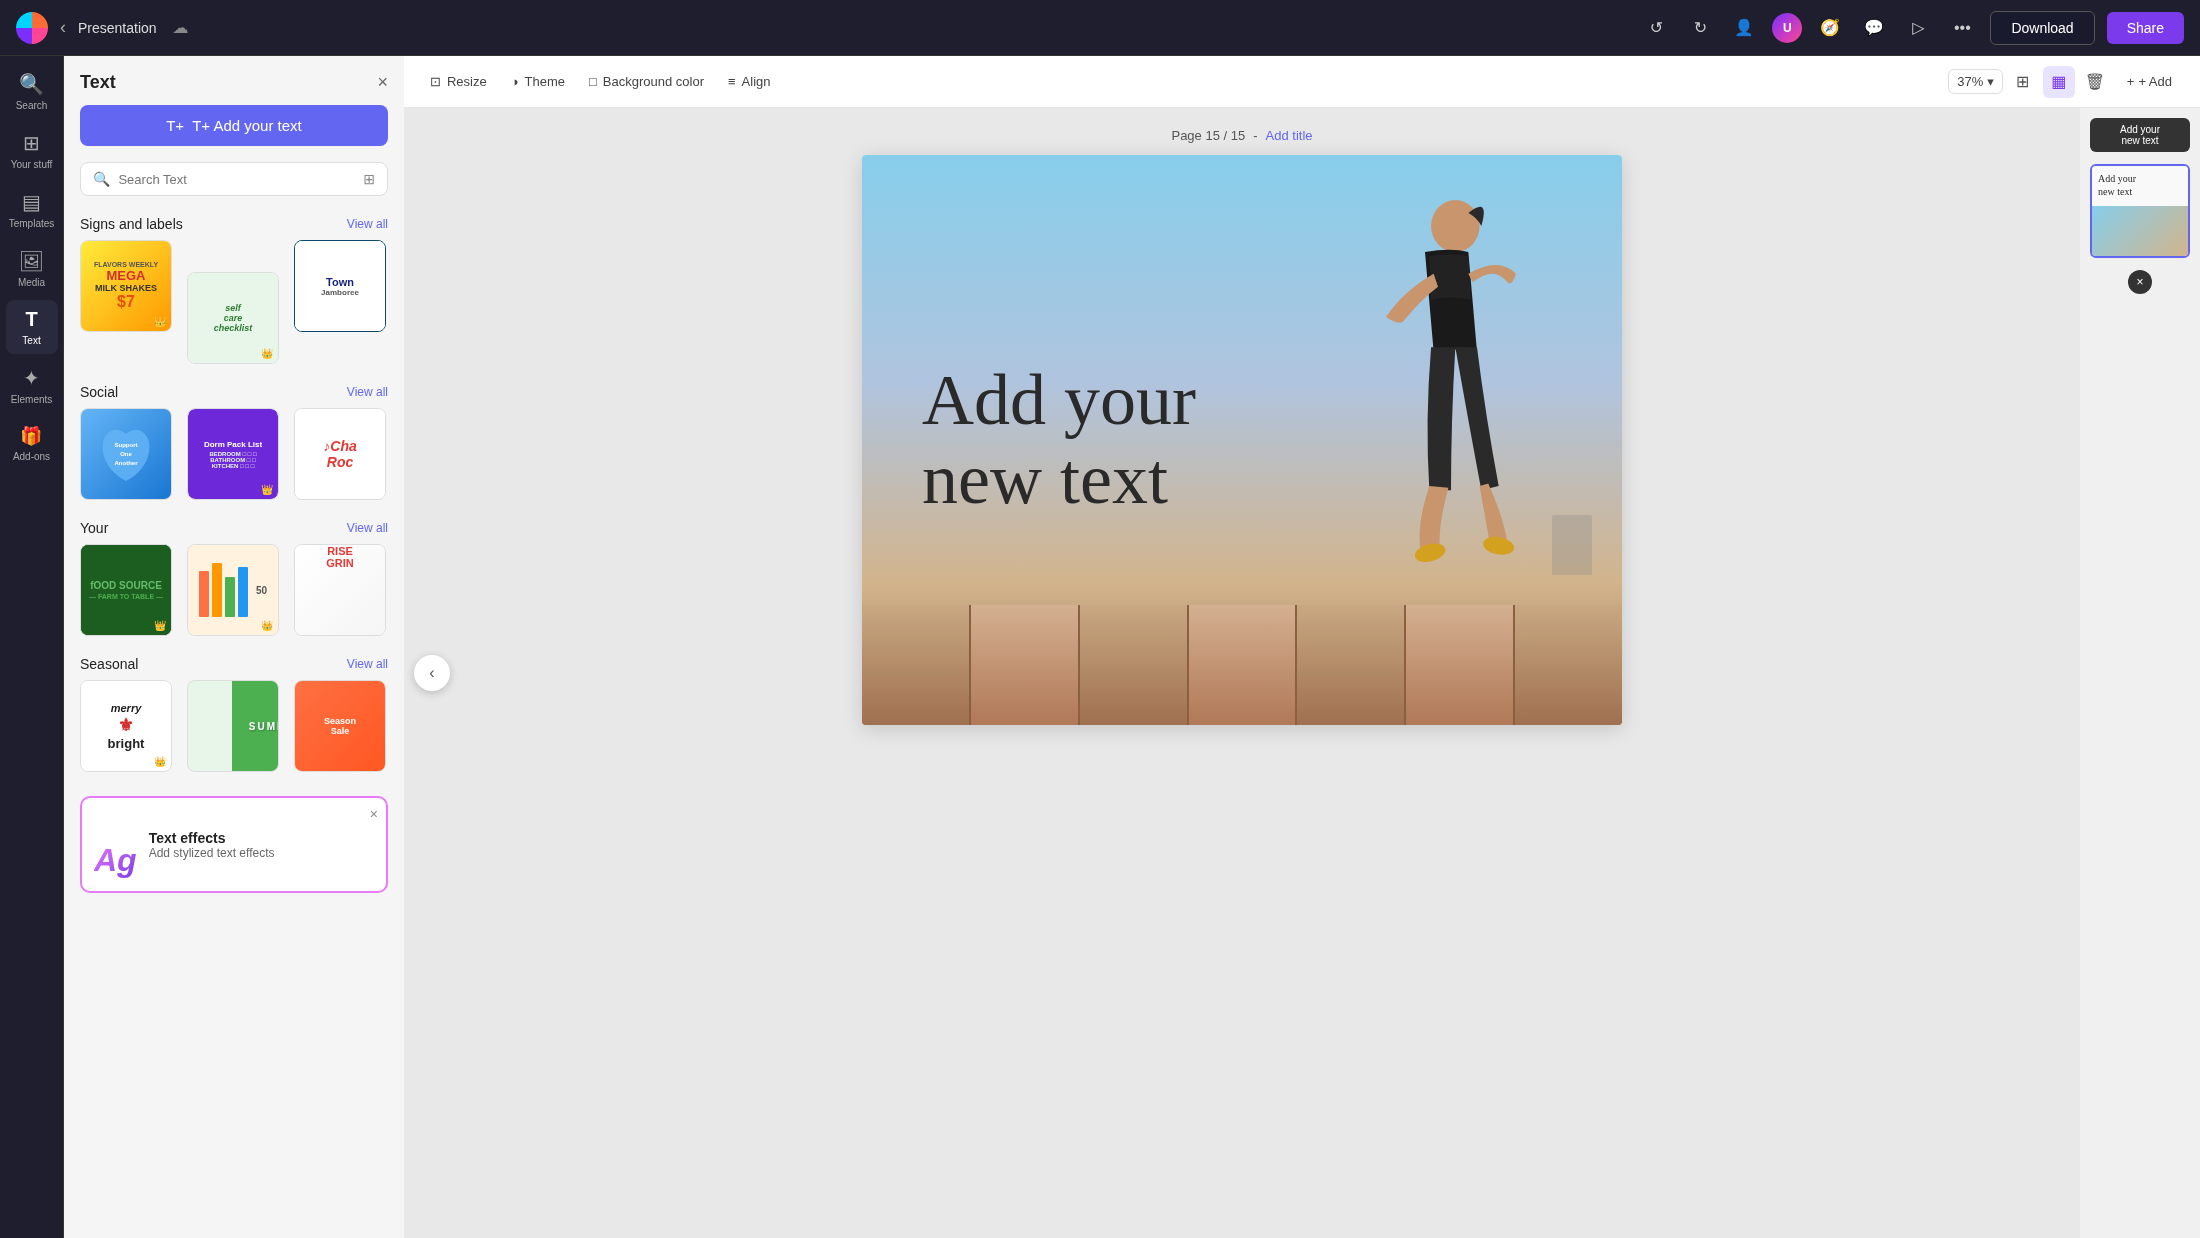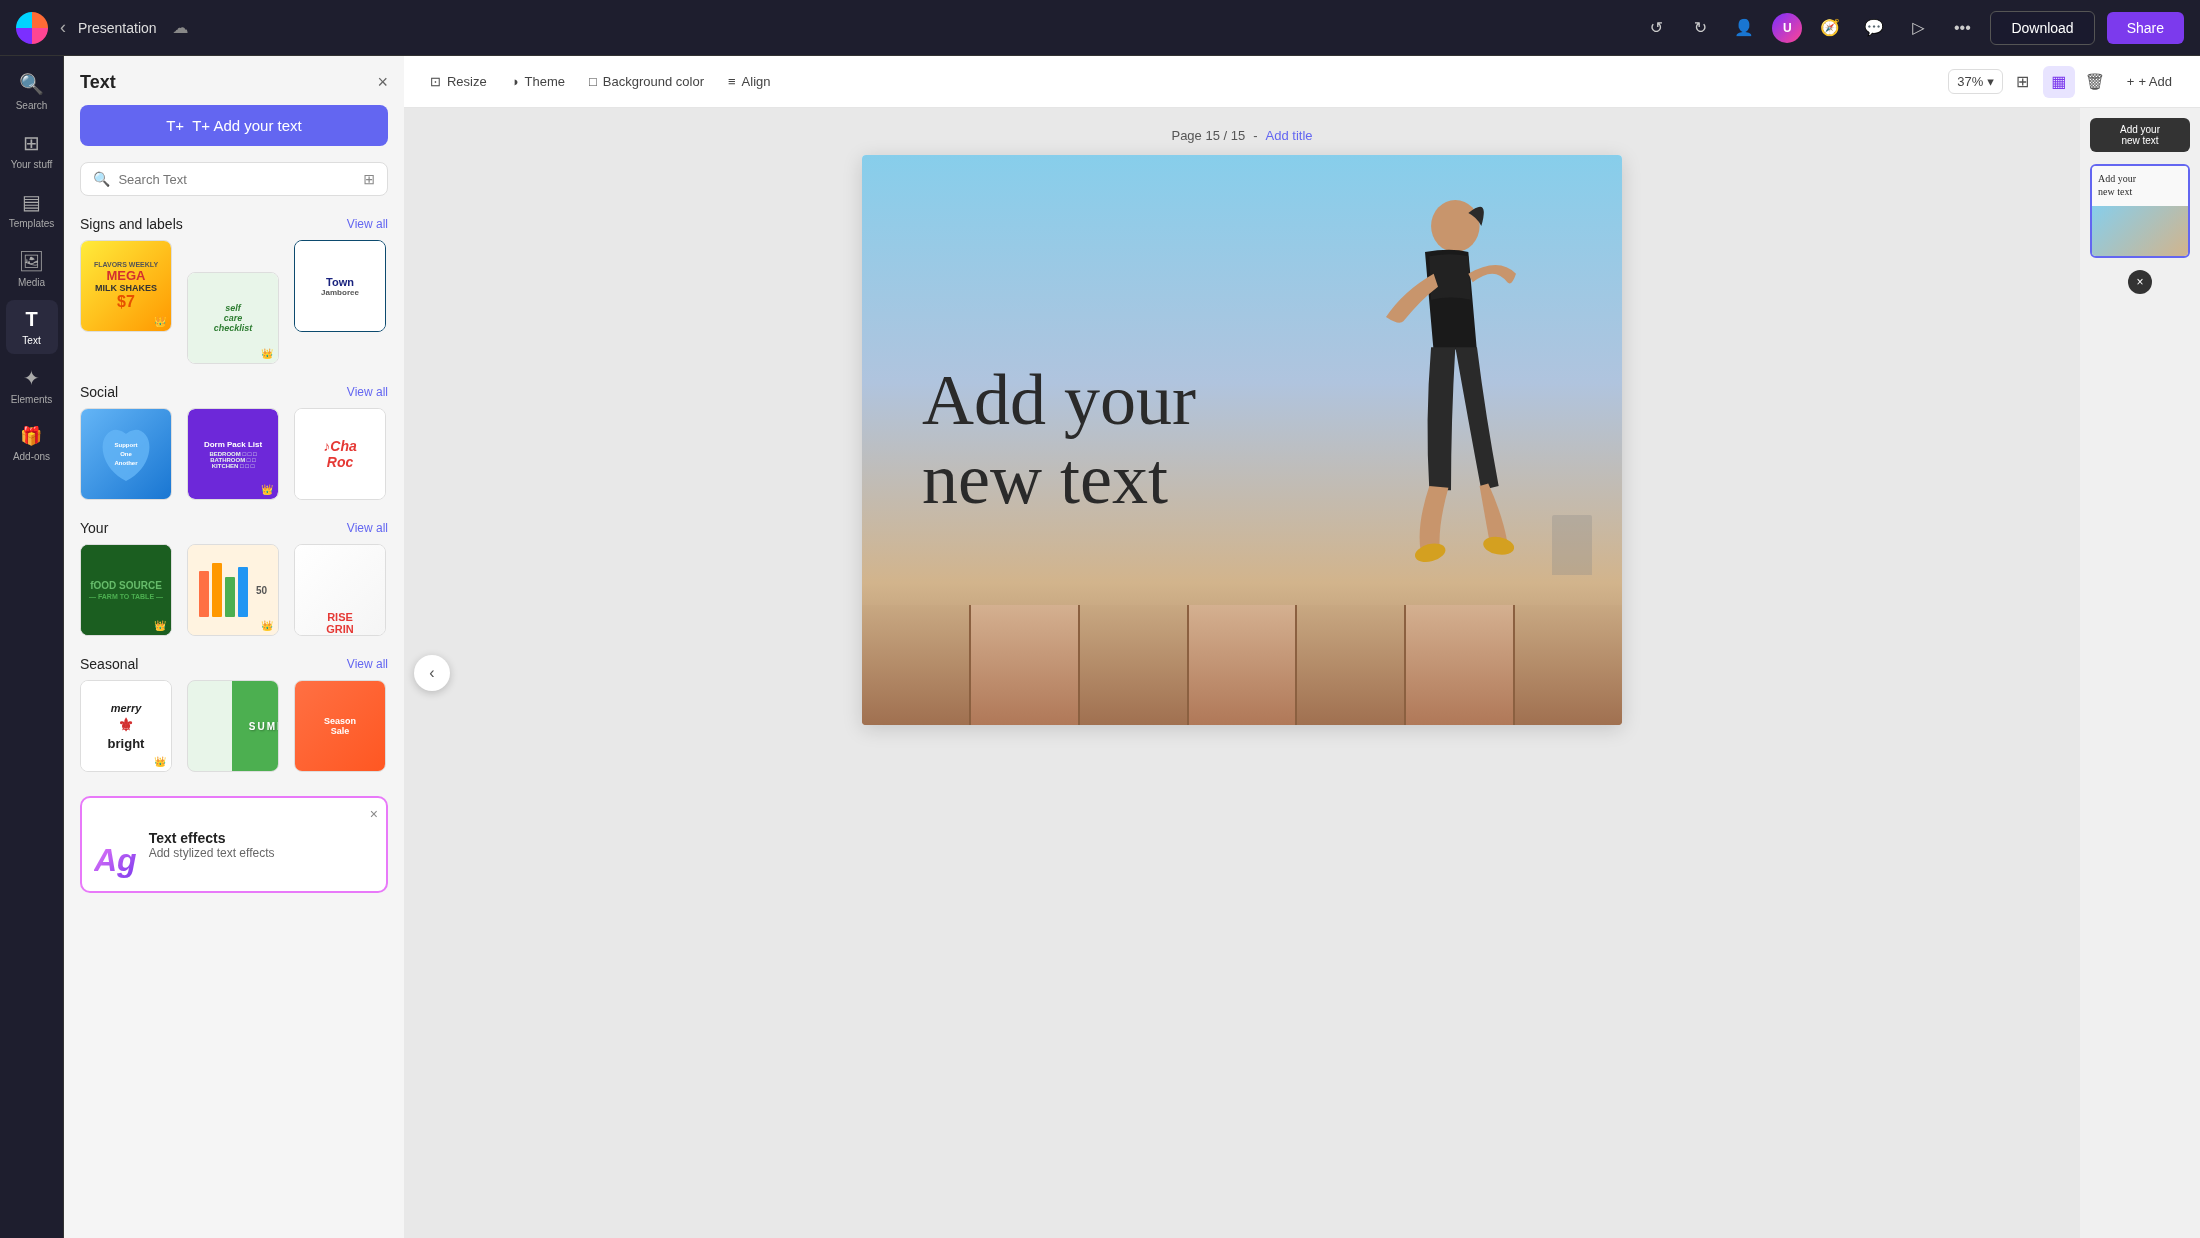--- a/index.html
+++ b/index.html
@@ -206,21 +206,21 @@
     .card-logo-1 { background: #1b5e20; border: 1px solid #ddd; }
     .logo-1-inner { background: #1b5e20; width: 100%; height: 100%; display: flex; align-items: center; justify-content: center; flex-direction: column; font-size: 9px; font-weight: 900; color: #4caf50; }
     .food-source { font-size: 11px; color: #66bb6a; }
 
     .card-logo-2 { background: #fff3e0; border: 1px solid #ddd; }
     .logo-2-inner { background: #fff3e0; width: 100%; height: 100%; display: flex; align-items: center; justify-content: center; gap: 4px; }
     .book-stack { display: flex; gap: 2px; }
     .book { width: 10px; height: 50px; border-radius: 2px; }
 
     .card-logo-3 { background: #fff; border: 1px solid #ddd; overflow: hidden; }
-    .logo-3-inner { background: linear-gradient(135deg, #fff, #f5f5f5); width: 100%; height: 100%; display: flex; align-items: flex-end; justify-content: center; font-size: 11px; font-weight: 900; color: #e53935; }
+    .logo-3-inner { background: linear-gradient(135deg, #fff, #f5f5f5); width: 100%; height: 100%; display: flex; align-items: flex-start; justify-content: center; font-size: 11px; font-weight: 900; color: #e53935; }
 
     
     .card-season-1 { background: #fff; border: 1px solid #ddd; }
     .season-1-inner { background: #fff; width: 100%; height: 100%; display: flex; align-items: center; justify-content: center; flex-direction: column; }
     .merry-text { font-size: 11px; font-style: italic; color: #222; }
     .bright-text { font-size: 14px; font-weight: 900; color: #222; }
 
     .card-season-2 { background: #e8f5e9; border: 1px solid #ddd; }
     .season-2-inner { background: #4caf50; width: 100%; height: 100%; display: flex; align-items: center; justify-content: center; font-size: 10px; font-weight: 900; color: #fff; letter-spacing: 2px; margin-left: 44px; }
 

